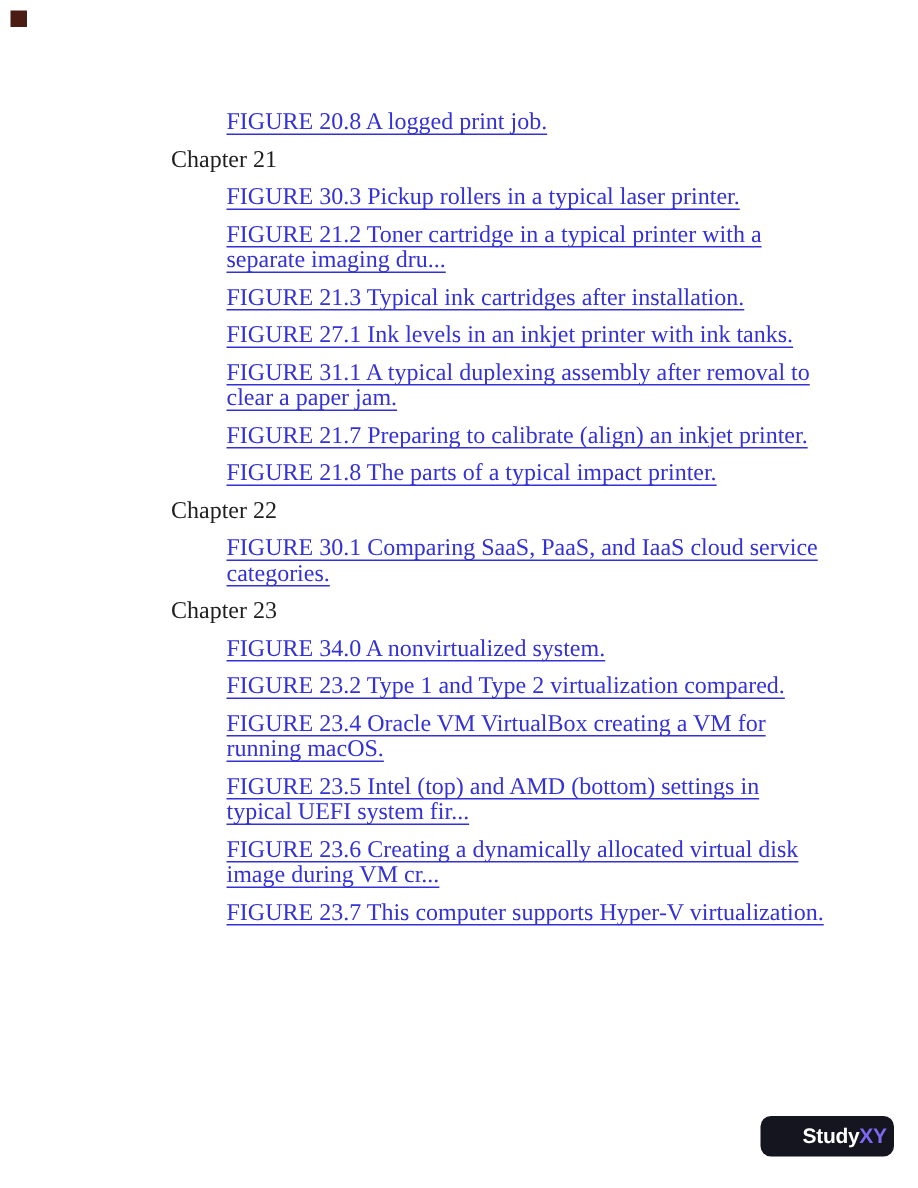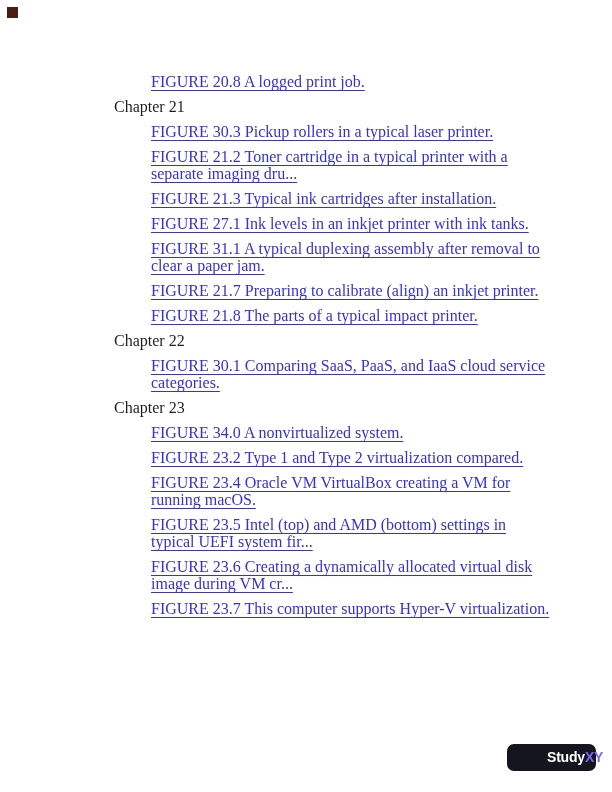--- a/index.html
+++ b/index.html
@@ -50,21 +50,21 @@
   .brand-badge {
     position: absolute;
     left: 507px;
     top: 744px;
     width: 89px;
     height: 27px;
     background: var(--badge-bg, #14151f);
     border-radius: 7px;
     display: flex;
     align-items: center;
-    padding: 12px;
+    padding: 0;
     box-sizing: border-box;
     cursor: pointer;
   }
   .brand-badge svg {
     margin-left: 7px;
     margin-right: 4px;
     flex: 0 0 auto;
   }
   .brand-text {
     font-family: "Liberation Sans", "DejaVu Sans", sans-serif;

